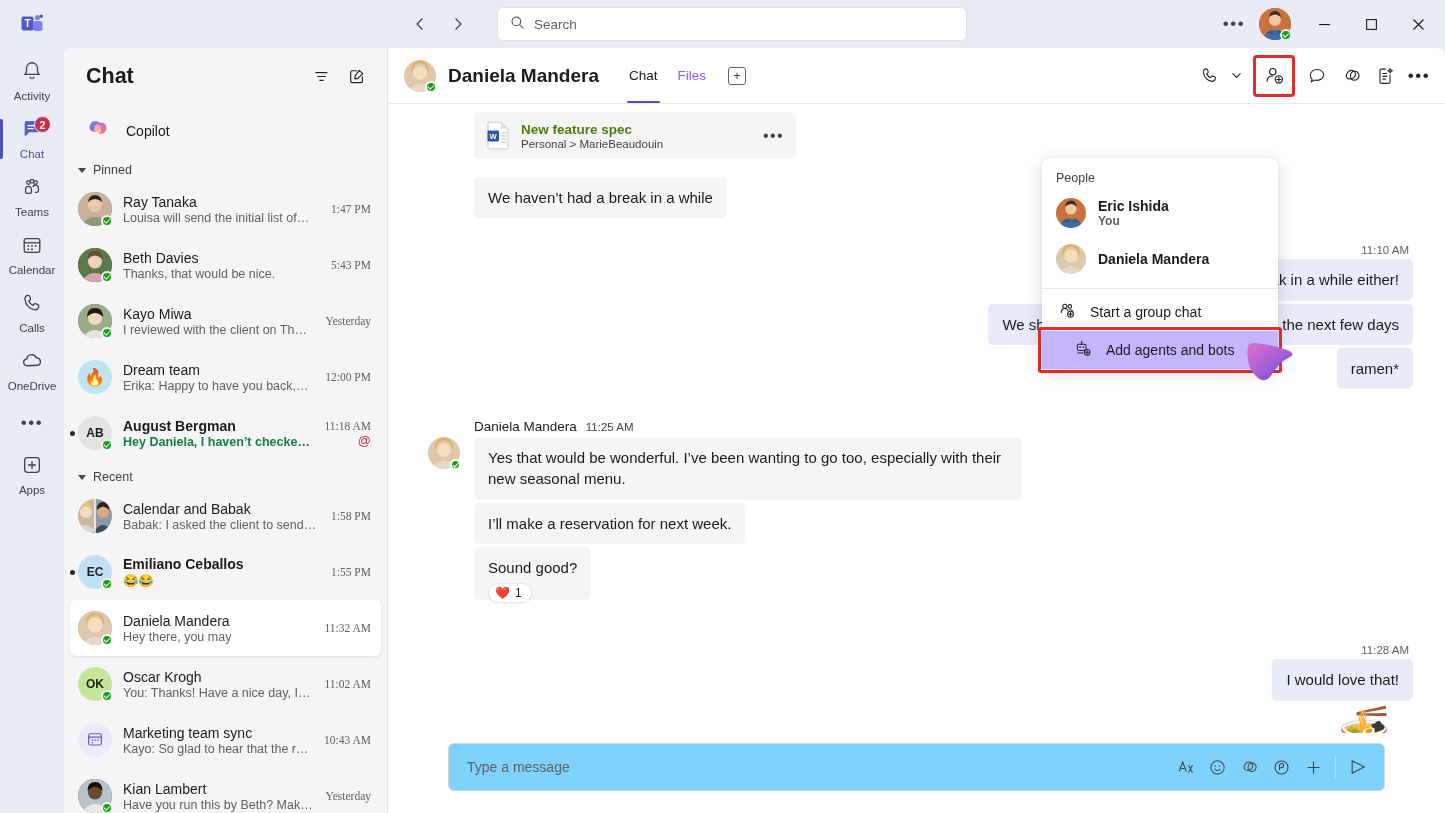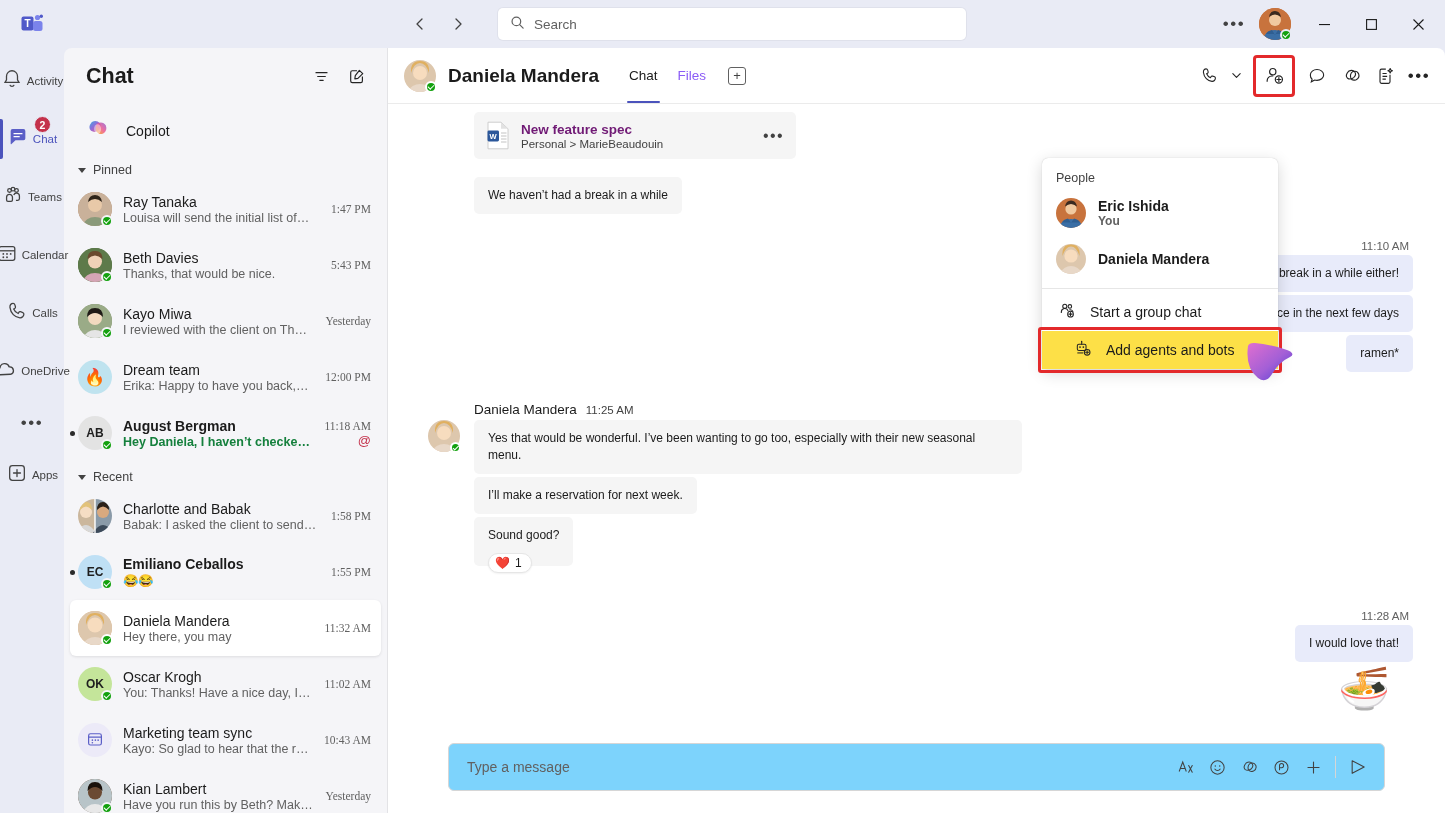--- a/index.html
+++ b/index.html
@@ -74,21 +74,21 @@
   
   .body { flex: 1; display: flex; min-height: 0; position: relative; }
 
   
   .rail {
     width: 64px; flex: 0 0 64px; background: #e9ebf5;
     display: flex; flex-direction: column; align-items: center;
     padding-top: 4px; position: relative; z-index: 5;
   }
   .rail-item {
-    width: 64px; height: 58px; display: flex; flex-direction: row;
+    width: 64px; height: 58px; display: flex; flex-direction: column;
     align-items: center; justify-content: center; gap: 4px;
     cursor: pointer; position: relative; color: #424242;
   }
   .rail-item .lbl { font-size: 11.5px; line-height: 13px; }
   .rail-item.active { color: #4b53bc; }
   .rail-item.active::before {
     content: ""; position: absolute; left: 0; top: 9px;
     width: 3px; height: 40px; background: #4b53bc; border-radius: 0 2px 2px 0;
   }
   .rail-badge {
@@ -239,34 +239,34 @@
     margin: 0 4px;
   }
 
   
   .messages { flex: 1; overflow: hidden; position: relative; padding: 8px 32px 0 40px; }
   .msg-row { display: flex; margin-bottom: 2px; }
   .msg-row.right { justify-content: flex-end; }
   .gutter { width: 46px; flex: 0 0 46px; }
   .bubble {
     background: #f5f5f5; border-radius: 5px; padding: 10px 14px;
-    font-size: 12px; color: #1b1b1b; line-height: 1.42;
+    font-size: 15px; color: #1b1b1b; line-height: 1.42;
     max-width: 560px;
   }
   .bubble.out { background: #e8ebfa; }
   .bubble.wide { max-width: 548px; }
   .filecard {
     background: #f5f5f5; border-radius: 5px; padding: 9px 12px;
     display: flex; align-items: center; gap: 11px; width: 322px;
   }
   .word-ic {
     width: 24px; height: 29px; position: relative; flex: 0 0 24px;
   }
   .file-t { flex: 1; min-width: 0; }
-  .file-name { font-size: 13.5px; font-weight: 700; color: #701a75; }
+  .file-name { font-size: 13.5px; font-weight: 700; color: #4d7c0f; }
   .file-sub { font-size: 11.5px; color: #424242; margin-top: 1px; }
   .file-dots { color: #424242; font-size: 16px; letter-spacing: 1.4px; cursor: pointer; }
   .ts-right { text-align: right; font-size: 11.5px; color: #616161; padding-right: 4px; margin: 10px 0 3px; }
   .ts-left { font-size: 11.5px; color: #424242; }
   .sender-line { display: flex; align-items: baseline; gap: 9px; margin-bottom: 3px; }
   .sender-name { font-size: 13.5px; color: #1b1b1b; }
   .msg-avatar { width: 32px; height: 32px; border-radius: 50%; position: relative; margin-right: 14px; flex: 0 0 32px; }
   .msg-avatar .circle { width: 32px; height: 32px; border-radius: 50%; overflow: hidden; }
   .msg-pres {
     position: absolute; right: -1px; bottom: -1px; width: 11px; height: 11px;
@@ -311,21 +311,21 @@
     padding: 6px 14px; cursor: pointer; height: 46px; font-weight: bold;
   }
   .dd-person .circle { width: 30px; height: 30px; border-radius: 50%; overflow: hidden; flex: 0 0 30px; }
   .dd-pname { font-size: 14px; color: #1b1b1b; }
   .dd-psub { font-size: 12px; color: #616161; margin-top: 0px; }
   .dd-sep { height: 1px; background: #e6e6e6; margin: 6px 0 4px; }
   .dd-item {
     display: flex; align-items: center; gap: 13px; height: 38px;
     padding: 0 16px; font-size: 14px; color: #1b1b1b; cursor: pointer;
   }
-  .dd-item.hovered { background: #fde047; padding-left: 32px; }
+  .dd-item.hovered { background: #c4b5fd; padding-left: 32px; }
   .dd-hl {
     position: absolute; left: -4px; right: -4px; top: -4px; bottom: -4px;
     border: 3px solid #e3292b; border-radius: 3px; pointer-events: none;
   }
   .cursor-ptr {
     position: absolute; left: 1243px; top: 288px;
     width: 62px; height: 62px; z-index: 60; pointer-events: none;
   }
 
   .sq-av { width: 100%; height: 100%; display: block; }
@@ -644,21 +644,21 @@
                   <path d="M2 11 q6-7 12 0 q0-8-6-8 t-6 8z" fill="#e2c27a"></path>
                 <rect x="17" width="17" height="34" fill="#8a9aa8"></rect>
                   <circle cx="25" cy="13" r="6" fill="#d9a97f"></circle>
                   <path d="M15 34 q5-8 10-8 t10 8z" fill="#3c4a5a"></path>
                   <path d="M19 11 q6-7 12 0 q0-8-6-8 t-6 8z" fill="#2a2018"></path>
                 <rect x="16.3" width="1.4" height="34" fill="#fff"></rect>
               </svg>
             </div>
           </div>
           <div class="ci-text">
-            <div class="ci-name">Charlotte and Babak</div>
+            <div class="ci-name">Calendar and Babak</div>
             <div class="ci-prev">Babak: I asked the client to send…</div>
           </div>
           <div class="ci-right">
             <div class="ci-time">1:58 PM</div>
           </div>
         </div>
 
         <div class="chat-item">
           <span class="unread-dot"></span>
           <div class="ci-avatar">

